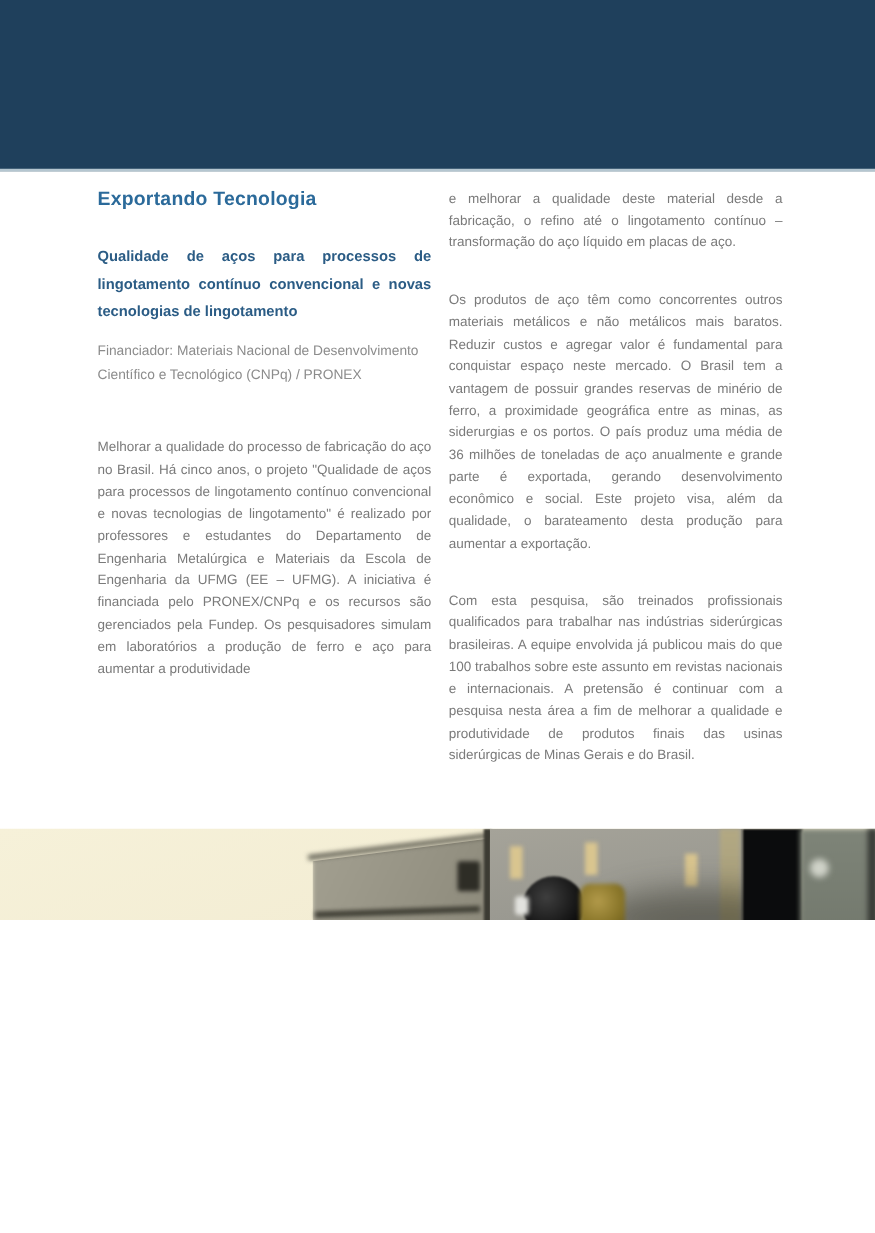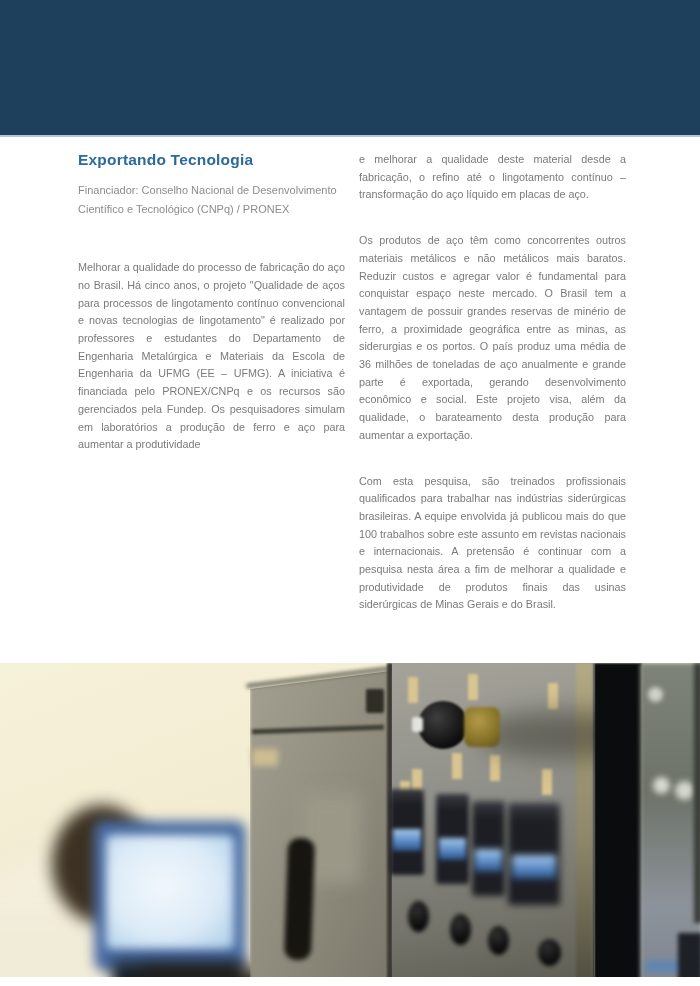--- a/index.html
+++ b/index.html
@@ -1,16 +1,16 @@
 <!DOCTYPE html>
 <html><head>
 <meta charset="utf-8">
 <style>
   html,body{margin:0;padding:0;background:#ffffff;}
-  .page{position:relative;width:700px;height:977px;overflow:hidden;background:#ffffff;
+  .page{position:relative;width:700px;height:736px;overflow:hidden;background:#ffffff;
         font-family:"Liberation Sans",sans-serif;}
 
   
   .band{position:absolute;top:0;left:0;width:700px;height:135px;background:#1f405c;
         border-bottom:2px solid #b5c6d0;}
 
   
   .content{position:absolute;top:137px;left:0;width:700px;display:flex;
            padding:0 74px 0 78px;box-sizing:border-box;gap:14px;}
   .col{width:267px;flex:0 0 267px;}
@@ -111,22 +111,23 @@
 </head>
 <body>
 
 <div class="page">
 
   <header class="band"></header>
 
   <main class="content">
     <div class="col col-left">
       <h1 class="title">Exportando Tecnologia</h1>
+      <h2 class="subtitle">Qualidade de aços para processos de lingotamento contínuo convencional e novas tecnologias de lingotamento</h2>
       <div class="meta">
-        <p class="meta-line">Financiador: Conselho Nacional de Desenvolvimento Científico e Tecnológico (CNPq) / PRONEX</p>
+        <p class="meta-line">Financiador: Materiais Nacional de Desenvolvimento Científico e Tecnológico (CNPq) / PRONEX</p>
       </div>
       <p class="body-p first">Melhorar a qualidade do processo de fabricação do aço no Brasil. Há cinco anos, o projeto "Qualidade de aços para processos de lingotamento contínuo convencional e novas tecnologias de lingotamento" é realizado por professores e estudantes do Departamento de Engenharia Metalúrgica e Materiais da Escola de Engenharia da UFMG (EE – UFMG). A iniciativa é financiada pelo PRONEX/CNPq e os recursos são gerenciados pela Fundep. Os pesquisadores simulam em laboratórios a produção de ferro e aço para aumentar a produtividade</p>
     </div>
 
     <div class="col col-right">
       <p class="body-p rp1">e melhorar a qualidade deste material desde a fabricação, o refino até o lingotamento contínuo –transformação do aço líquido em placas de aço.</p>
       <p class="body-p">Os produtos de aço têm como concorrentes outros materiais metálicos e não metálicos mais baratos. Reduzir custos e agregar valor é fundamental para conquistar espaço neste mercado. O Brasil tem a vantagem de possuir grandes reservas de minério de ferro, a proximidade geográfica entre as minas, as siderurgias e os portos. O país produz uma média de 36 milhões de toneladas de aço anualmente e grande parte é exportada, gerando desenvolvimento econômico e social. Este projeto visa, além da qualidade, o barateamento desta produção para aumentar a exportação.</p>
       <p class="body-p">Com esta pesquisa, são treinados profissionais qualificados para trabalhar nas indústrias siderúrgicas brasileiras. A equipe envolvida já publicou mais do que 100 trabalhos sobre este assunto em revistas nacionais e internacionais. A pretensão é continuar com a pesquisa nesta área a fim de melhorar a qualidade e produtividade de produtos finais das usinas siderúrgicas de Minas Gerais e do Brasil.</p>
     </div>
   </main>

